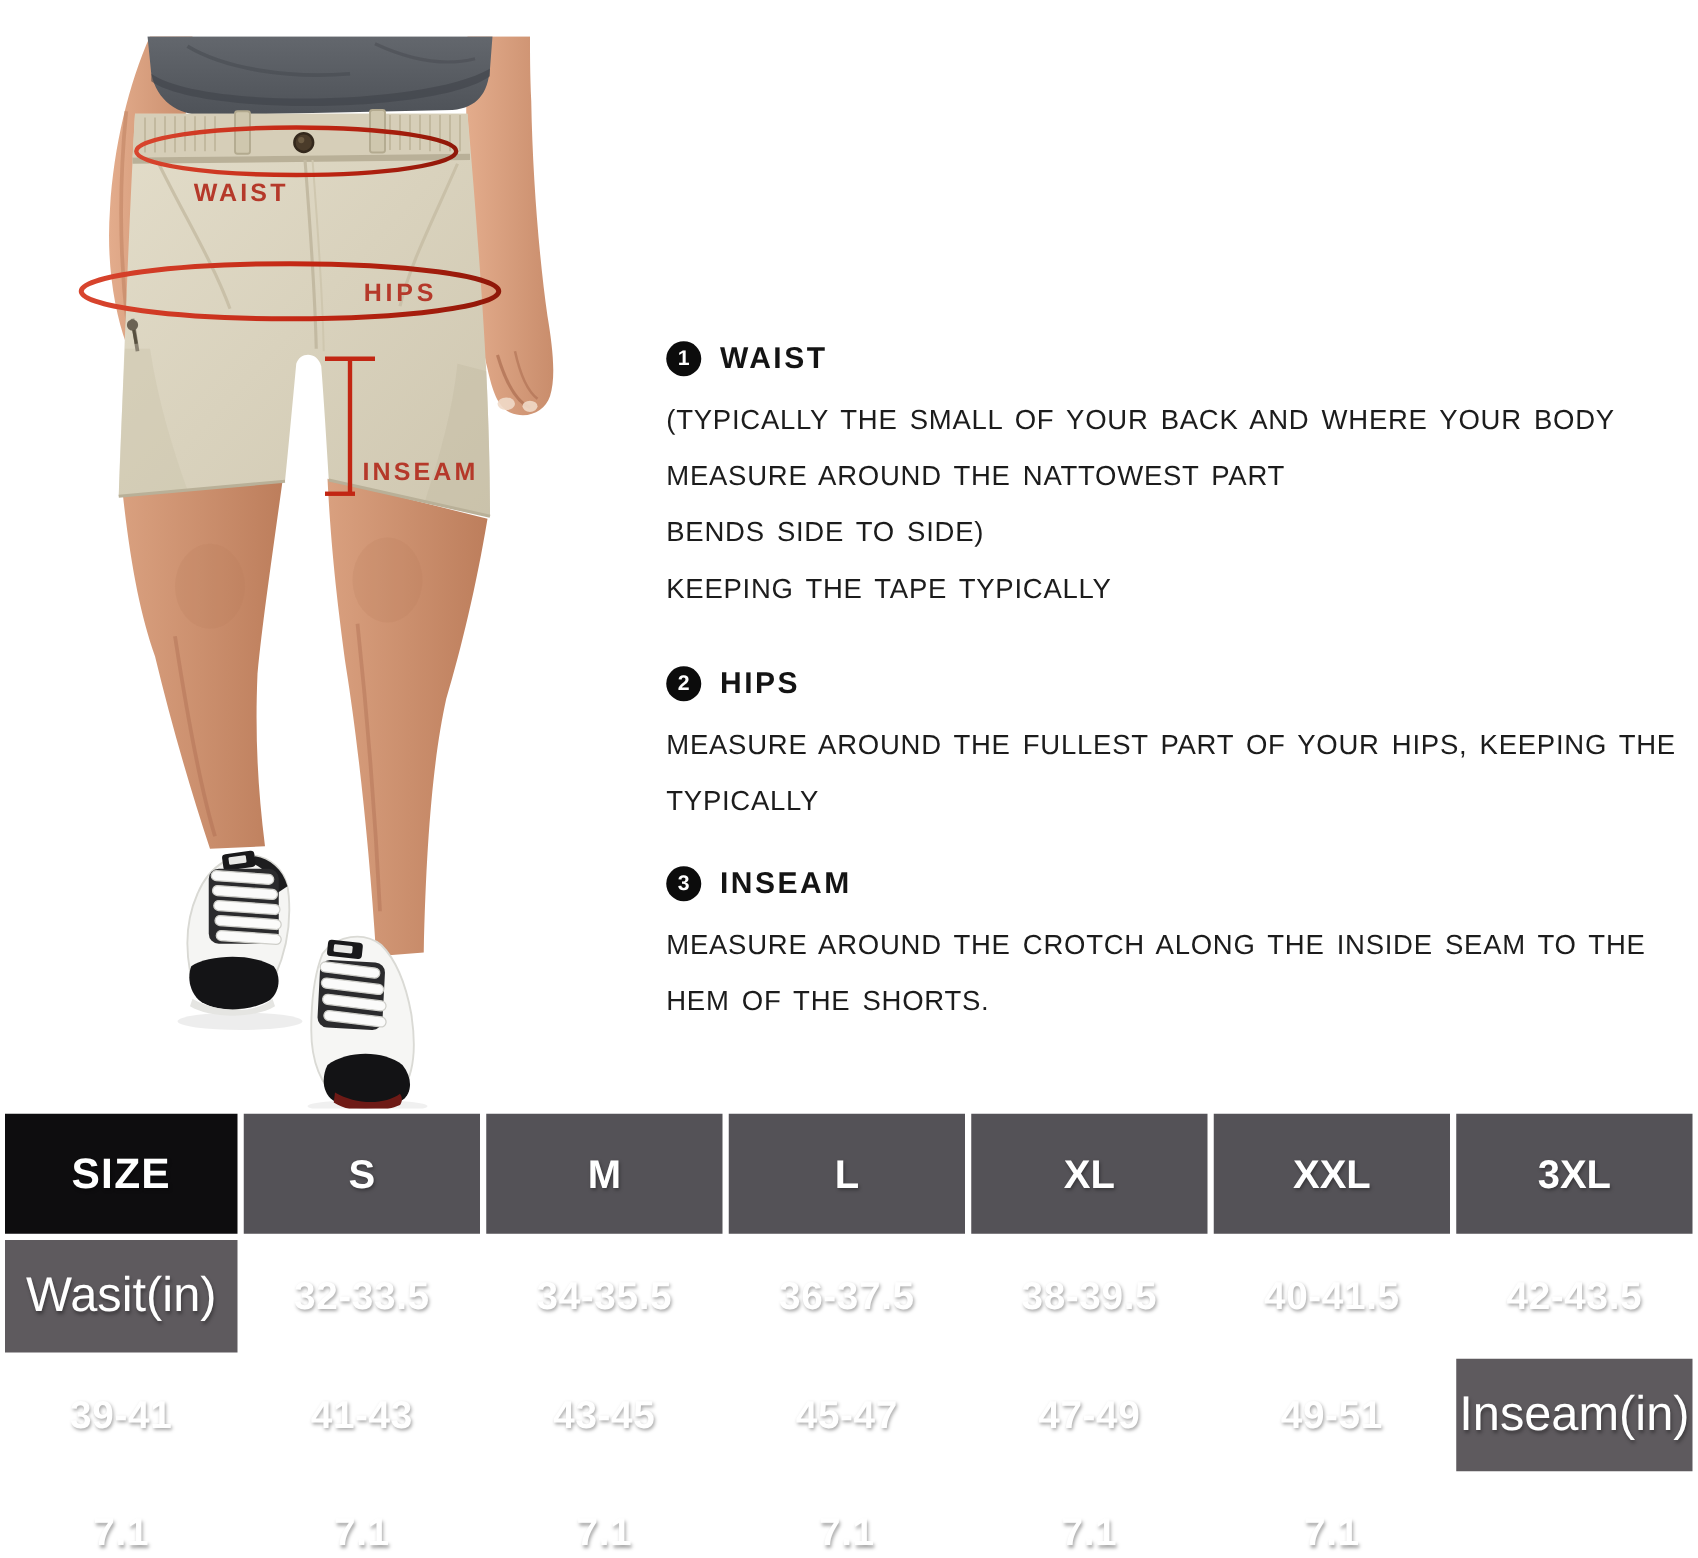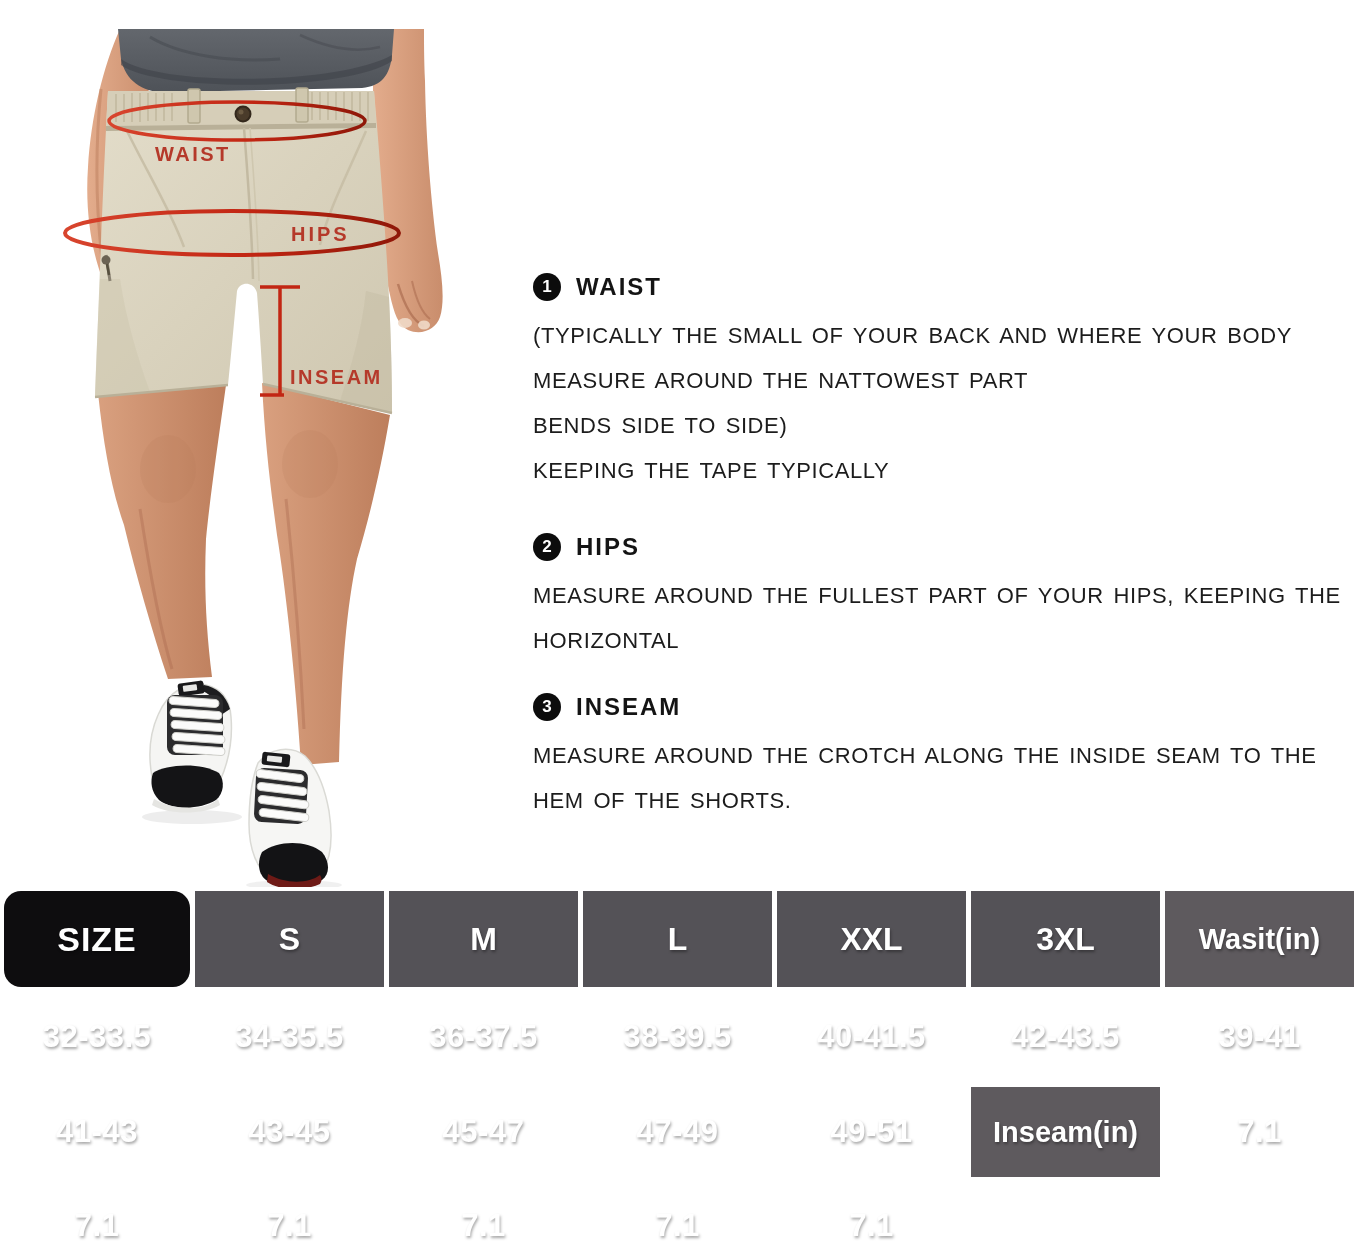--- a/index.html
+++ b/index.html
@@ -34,23 +34,23 @@
   .size-table{
     position:absolute;left:0;top:858px;width:1358px;height:388px;
     box-sizing:border-box;background:#ffffff;padding:4px;
     display:grid;grid-template-columns:186px repeat(6,1fr);
     grid-template-rows:96px 90px 90px 88px;gap:5px;
   }
   .cell{
     display:flex;align-items:center;justify-content:center;color:#ffffff;
     text-shadow:1px 2px 3px rgba(0,0,0,0.35);
   }
-  .cell.corner{background:#0e0d0f;font-size:34px;font-weight:bold;letter-spacing:1px;border-radius:17px;}
+  .cell.corner{background:#0e0d0f;font-size:34px;font-weight:bold;letter-spacing:1px;}
   .cell.head{background:#545257;font-size:32px;font-weight:bold;}
-  .cell.rowlabel{background:#5e5a5e;font-size:29px;font-weight:bold;}
+  .cell.rowlabel{background:#5e5a5e;font-size:39px;font-weight:normal;}
   .cell.val{font-size:31px;font-weight:bold;letter-spacing:0.5px;}
 </style>
 </head>
 <body>
 
 <div class="page">
 
   <div class="photo-area">
     <svg width="520" height="858" viewBox="0 0 520 858">
       <defs>
@@ -230,40 +230,41 @@
       <div class="sec-line">BENDS SIDE TO SIDE)</div>
       <div class="sec-line">KEEPING THE TAPE TYPICALLY</div>
     </div>
 
     <div class="section sec-2">
       <div class="sec-head">
         <div class="bullet">2</div>
         <div class="sec-title">HIPS</div>
       </div>
       <div class="sec-line">MEASURE AROUND THE FULLEST PART OF YOUR HIPS, KEEPING THE</div>
-      <div class="sec-line">HORIZONTAL</div>
+      <div class="sec-line">TYPICALLY</div>
     </div>
 
     <div class="section sec-3">
       <div class="sec-head">
         <div class="bullet">3</div>
         <div class="sec-title">INSEAM</div>
       </div>
       <div class="sec-line">MEASURE AROUND THE CROTCH ALONG THE INSIDE SEAM TO THE</div>
       <div class="sec-line">HEM OF THE SHORTS.</div>
     </div>
 
   </div>
 
   <div class="size-table">
 
     <div class="cell corner">SIZE</div>
     <div class="cell head">S</div>
     <div class="cell head">M</div>
     <div class="cell head">L</div>
+    <div class="cell head">XL</div>
     <div class="cell head">XXL</div>
     <div class="cell head">3XL</div>
 
     <div class="cell rowlabel row-a">Wasit(in)</div>
     <div class="cell val row-a">32-33.5</div>
     <div class="cell val row-a">34-35.5</div>
     <div class="cell val row-a">36-37.5</div>
     <div class="cell val row-a">38-39.5</div>
     <div class="cell val row-a">40-41.5</div>
     <div class="cell val row-a">42-43.5</div>

